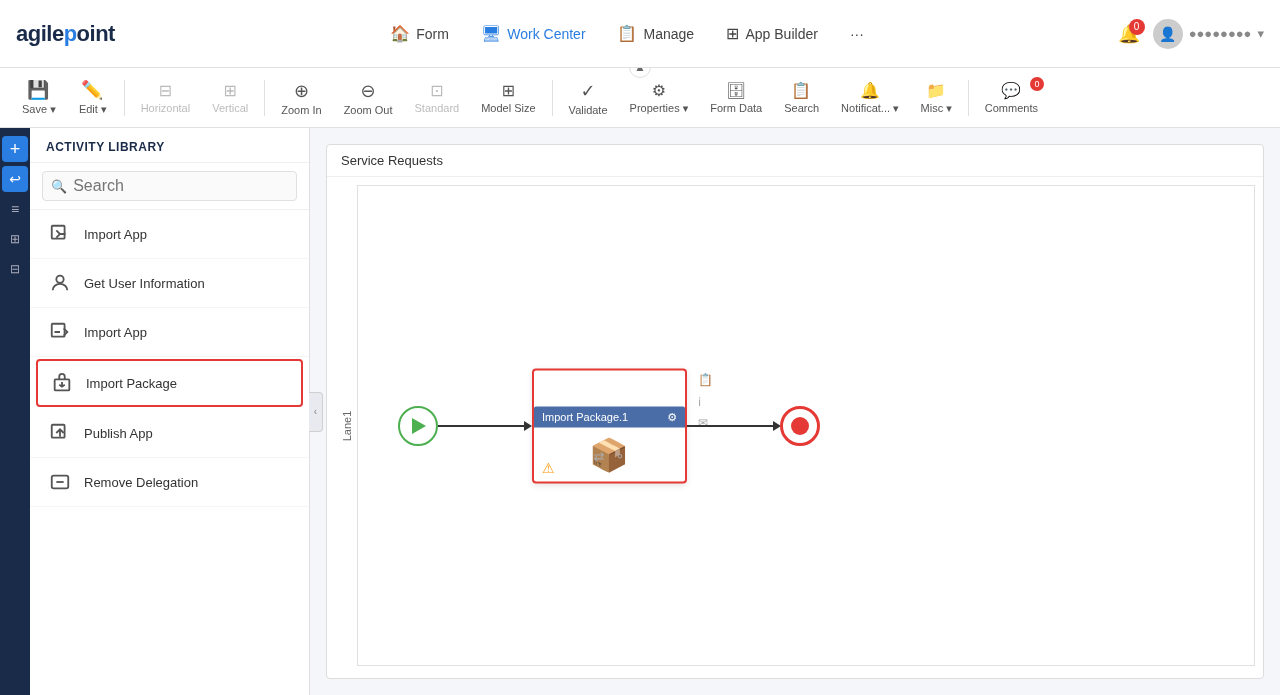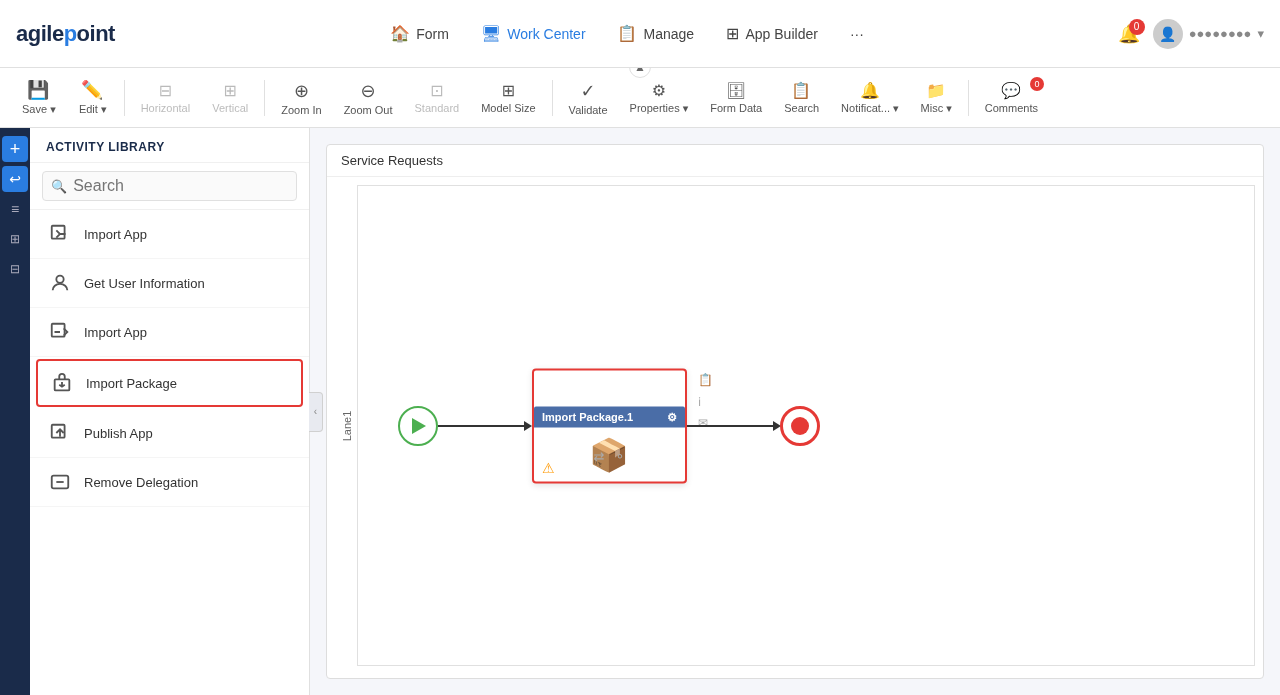--- a/index.html
+++ b/index.html
@@ -142,21 +142,21 @@
       width: 40px; height: 40px; border-radius: 50%; border: 3px solid #e53935;
       background: #fff; display: flex; align-items: center; justify-content: center; cursor: pointer;
     }
     .flow-end-inner { width: 18px; height: 18px; border-radius: 50%; background: #e53935; }
     .flow-node-box {
       border: 2px solid #e53935; border-radius: 4px; background: #fff;
       box-shadow: 0 2px 6px rgba(0,0,0,0.1);
     }
     .flow-node-header {
       background: #4a6da7; color: #fff; padding: 4px 8px; font-size: 11px;
-      font-weight: 700; display: flex; align-items: center; justify-content: space-between;
+      font-weight: 400; display: flex; align-items: center; justify-content: space-between;
       border-radius: 2px 2px 0 0;
       margin-top: 36px;
     }
     .flow-node-body {
       padding: 8px; display: flex; align-items: center; justify-content: center;
       min-height: 50px; position: relative;
     }
     .warning-icon { position: absolute; bottom: 6px; left: 8px; color: #ff9800; font-size: 14px; }
   </style>
 </head>

